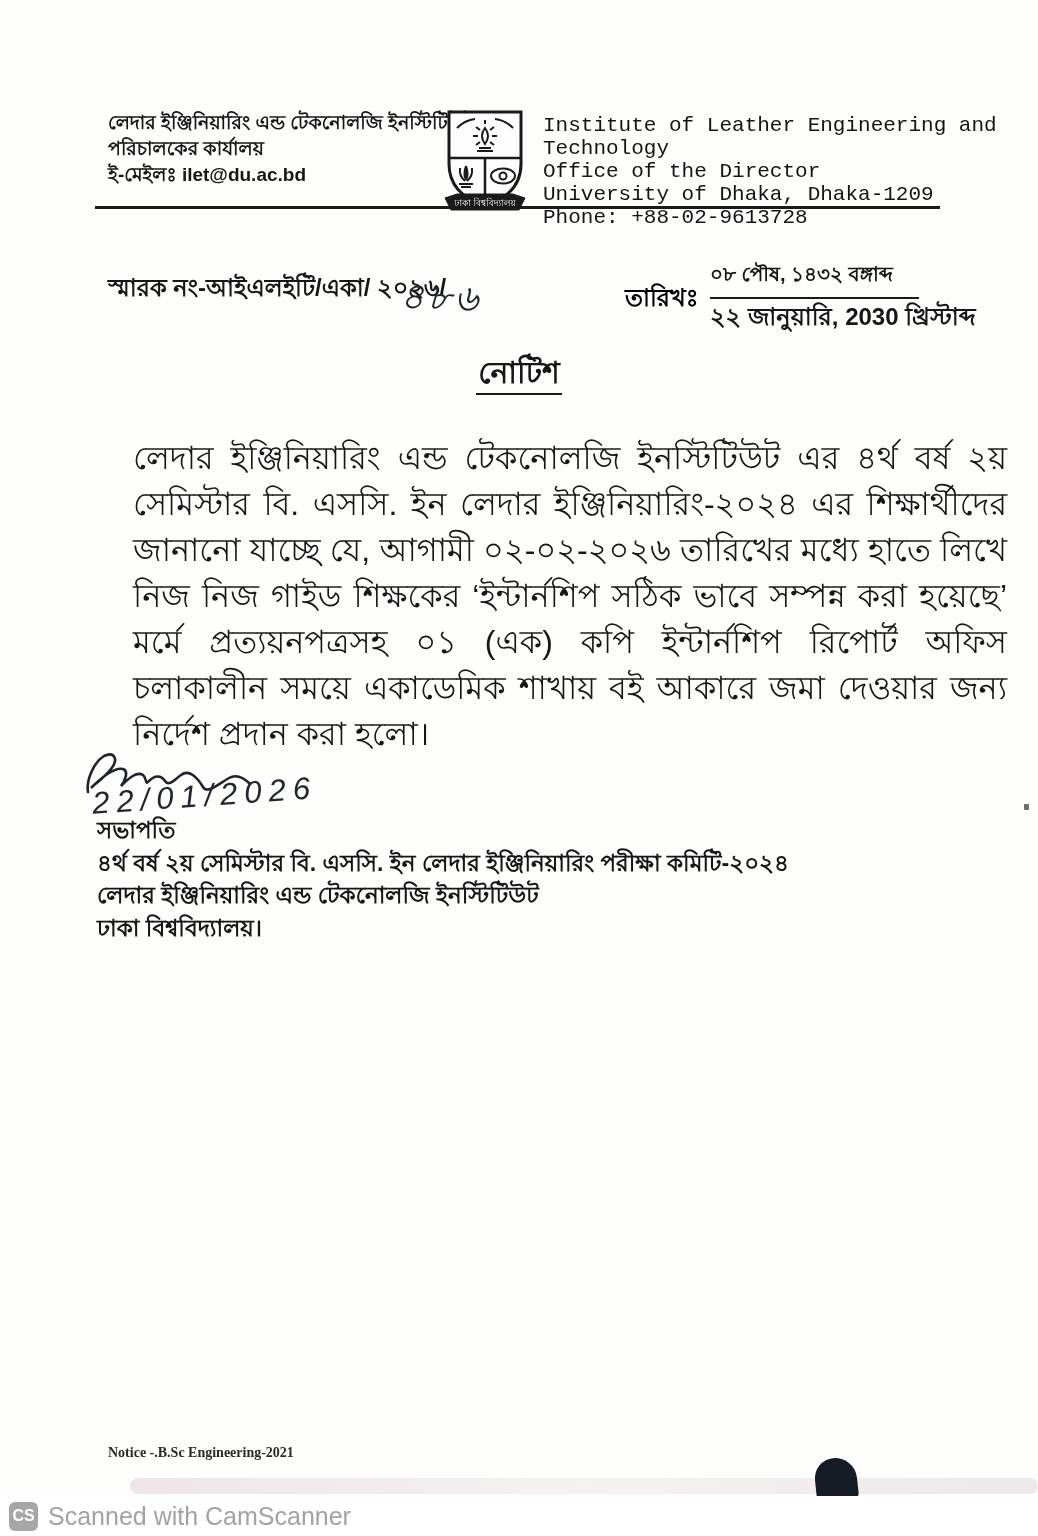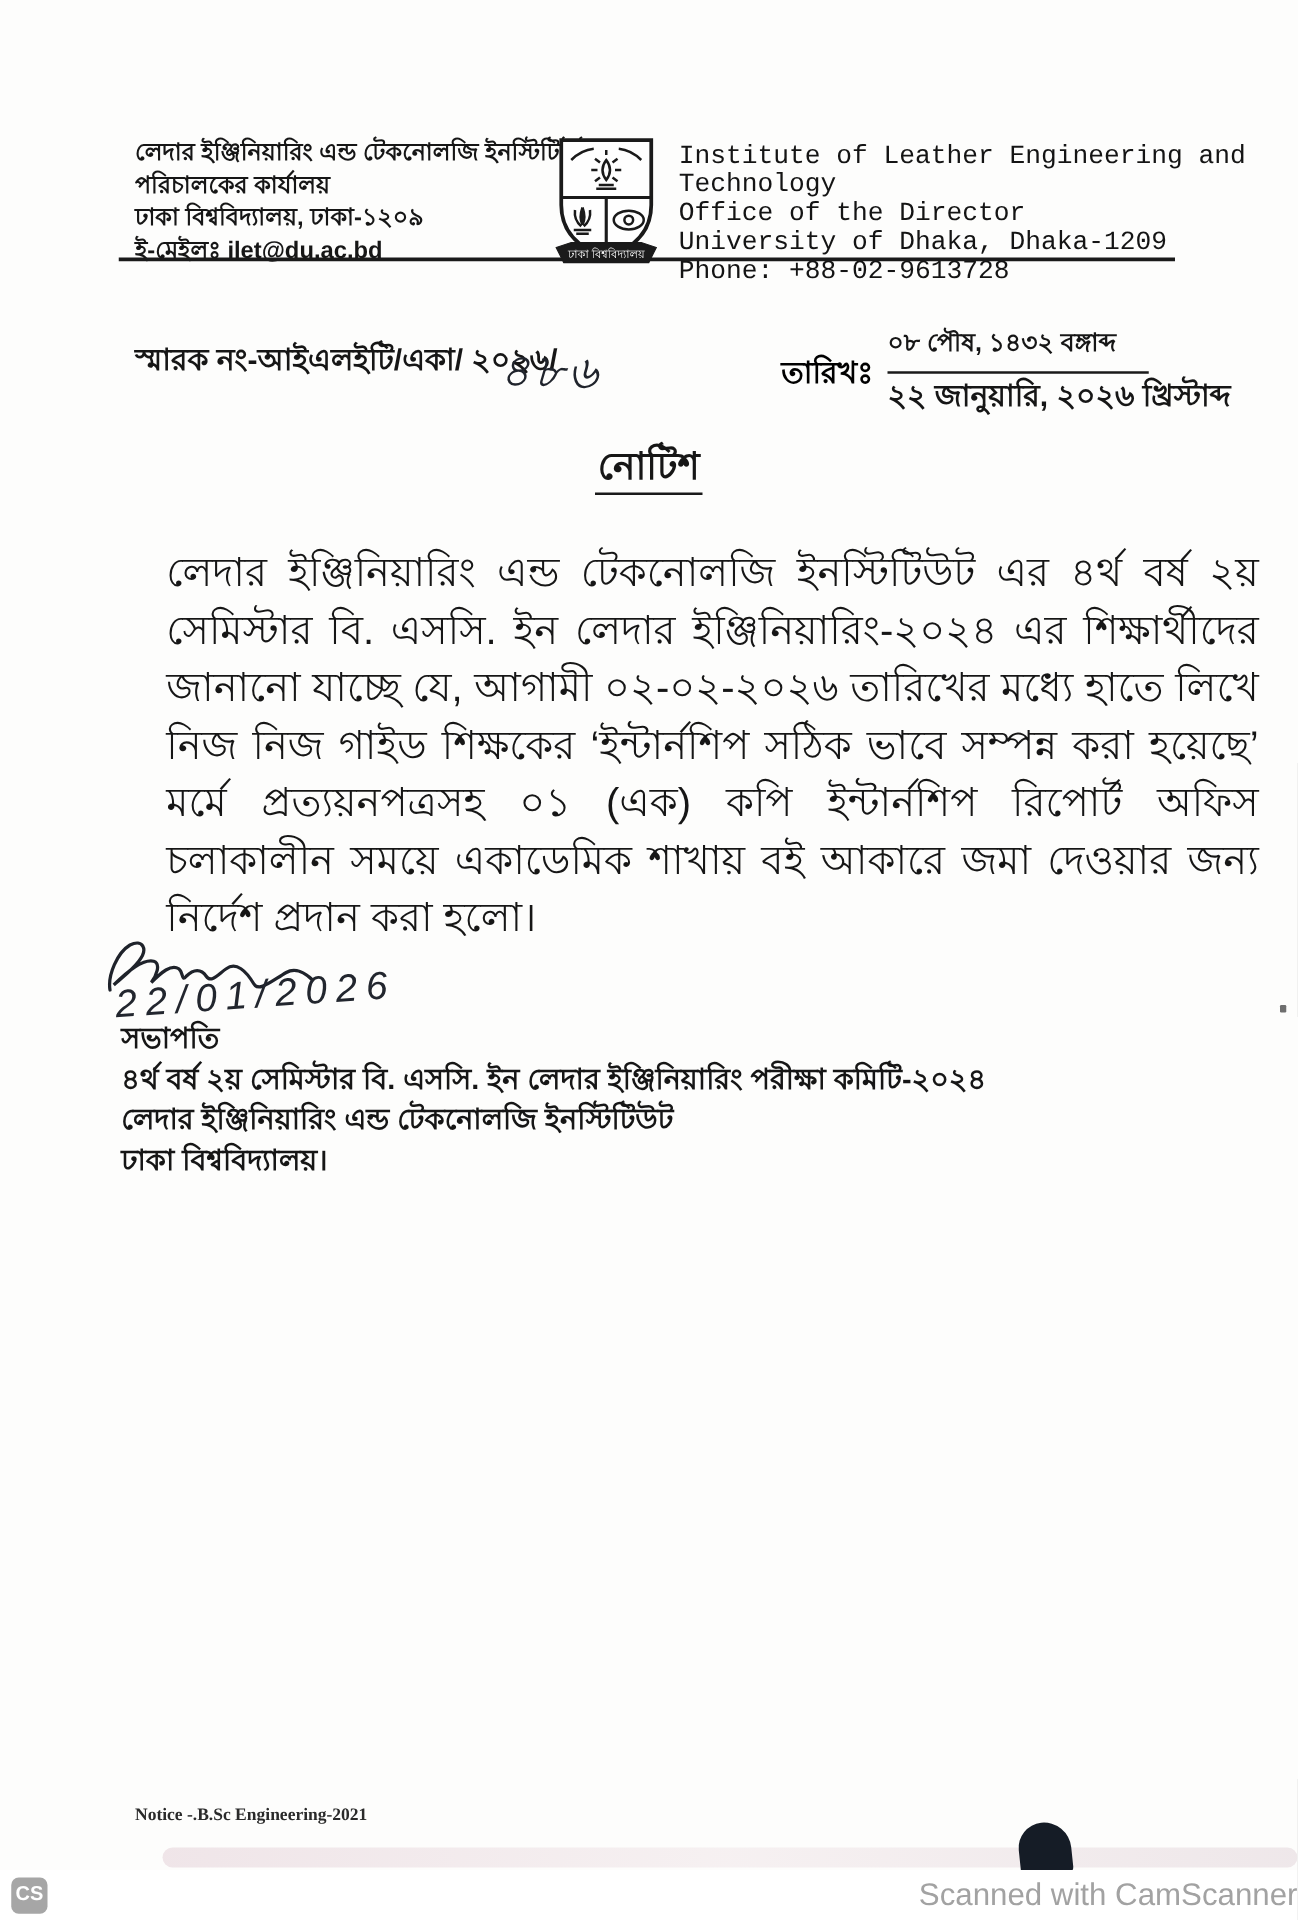--- a/index.html
+++ b/index.html
@@ -98,21 +98,21 @@
     background: #151c26;
     border-radius: 55% 60% 12% 10%;
     transform: rotate(-6deg);
   }
   .speck {
     position: absolute; left: 1024px; top: 804px; width: 5px; height: 6px;
     background: #4a4a4a; border-radius: 1px; opacity: .8;
   }
   .cs-bar {
     position: absolute; left: 0; top: 1496px; width: 1038px; height: 40px;
-    background: #ffffff; display: flex; align-items: center; justify-content: space-between;
+    background: #ffffff; display: flex; align-items: center;
   }
   .cs-badge {
     width: 29px; height: 29px; margin-left: 9px;
     background: #a6a6a6; border-radius: 6px;
     display: flex; align-items: center; justify-content: center;
     color: #ffffff; font-size: 16px; font-weight: 700;
     font-family: "Liberation Sans", sans-serif;
   }
   .cs-text {
     margin-left: 10px; color: #a2a2a2; font-size: 25px;
@@ -120,21 +120,20 @@
   }
 </style>
 </head>
 <body>
 
 <div class="page">
 
   <div class="hdr-left">
     <div>লেদার ইঞ্জিনিয়ারিং এন্ড টেকনোলজি ইনস্টিটিউট</div>
     <div>পরিচালকের কার্যালয়</div>
-    <div>ঢাকা বিশ্ববিদ্যালয়, ঢাকা-১২০৯</div>
     <div class="email">ই-মেইলঃ ilet@du.ac.bd</div>
   </div>
 
   <div class="logo-wrap">
     <svg width="104" height="112" viewBox="0 0 104 112">
 
       <path d="M16 6 H88 V58 Q88 88 52 100 Q16 88 16 58 Z" fill="#fefefe" stroke="#1a1a1a" stroke-width="3"></path>
 
       <line x1="16" y1="52" x2="88" y2="52" stroke="#1a1a1a" stroke-width="2.5"></line>
       <line x1="52" y1="52" x2="52" y2="99" stroke="#1a1a1a" stroke-width="2.5"></line>
@@ -170,21 +169,21 @@
     <div>University of Dhaka, Dhaka-1209</div>
     <div>Phone: +88-02-9613728</div>
   </div>
 
   <div class="hdr-rule"></div>
 
   <div class="memo-label">স্মারক নং-আইএলইটি/একা/ ২০২৬/</div>
   <div class="memo-number">৪৮৬</div>
   <div class="date-label">তারিখঃ</div>
   <div class="date-line1">০৮ পৌষ, ১৪৩২ বঙ্গাব্দ</div>
-  <div class="date-line2">২২ জানুয়ারি, ২০২৬ খ্রিস্টাব্দ</div>
+  <div class="date-line2">২২ জানুয়ারি, 2030 খ্রিস্টাব্দ</div>
 
   <div class="notice-title">
     <span>নোটিশ</span>
   </div>
 
   <p class="body-text">লেদার ইঞ্জিনিয়ারিং এন্ড টেকনোলজি ইনস্টিটিউট এর ৪র্থ বর্ষ ২য় সেমিস্টার বি. এসসি. ইন লেদার ইঞ্জিনিয়ারিং-২০২৪ এর শিক্ষার্থীদের জানানো যাচ্ছে যে, আগামী ০২-০২-২০২৬ তারিখের মধ্যে হাতে লিখে নিজ নিজ গাইড শিক্ষকের ‘ইন্টার্নশিপ সঠিক ভাবে সম্পন্ন করা হয়েছে’ মর্মে প্রত্যয়নপত্রসহ ০১ (এক) কপি ইন্টার্নশিপ রিপোর্ট অফিস চলাকালীন সময়ে একাডেমিক শাখায় বই আকারে জমা দেওয়ার জন্য নির্দেশ প্রদান করা হলো।</p>
 
   <svg class="sig-svg" width="170" height="52" viewBox="0 0 170 52">
     <path d="M4 44 C2 32 10 14 20 8 C30 3 35 11 27 21 C21 29 11 36 7 40 C19 28 31 19 39 21 C45 23 41 33 37 38 C45 30 53 23 59 27 C63 30 61 38 65 33 C71 27 77 27 81 33 C85 39 91 31 97 27 C105 21 113 29 119 39 C123 46 133 37 145 30 C152 26 160 30 166 36" stroke="#1f232b" stroke-width="2.6" fill="none" stroke-linecap="round"></path>
   </svg>

